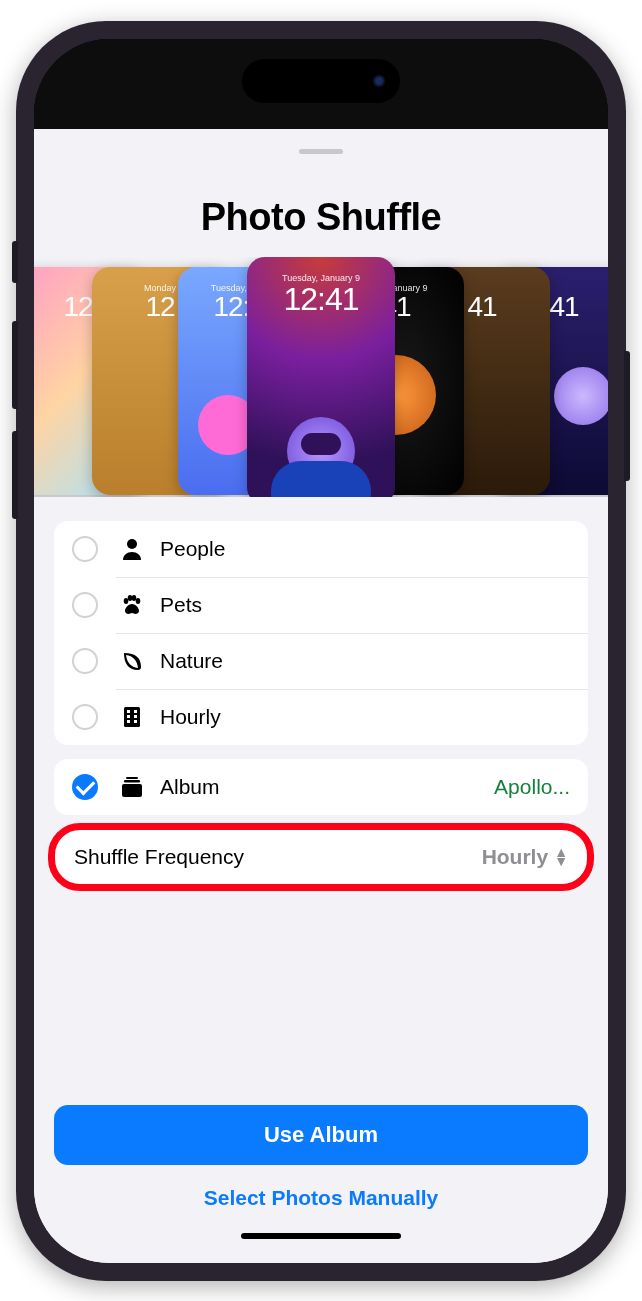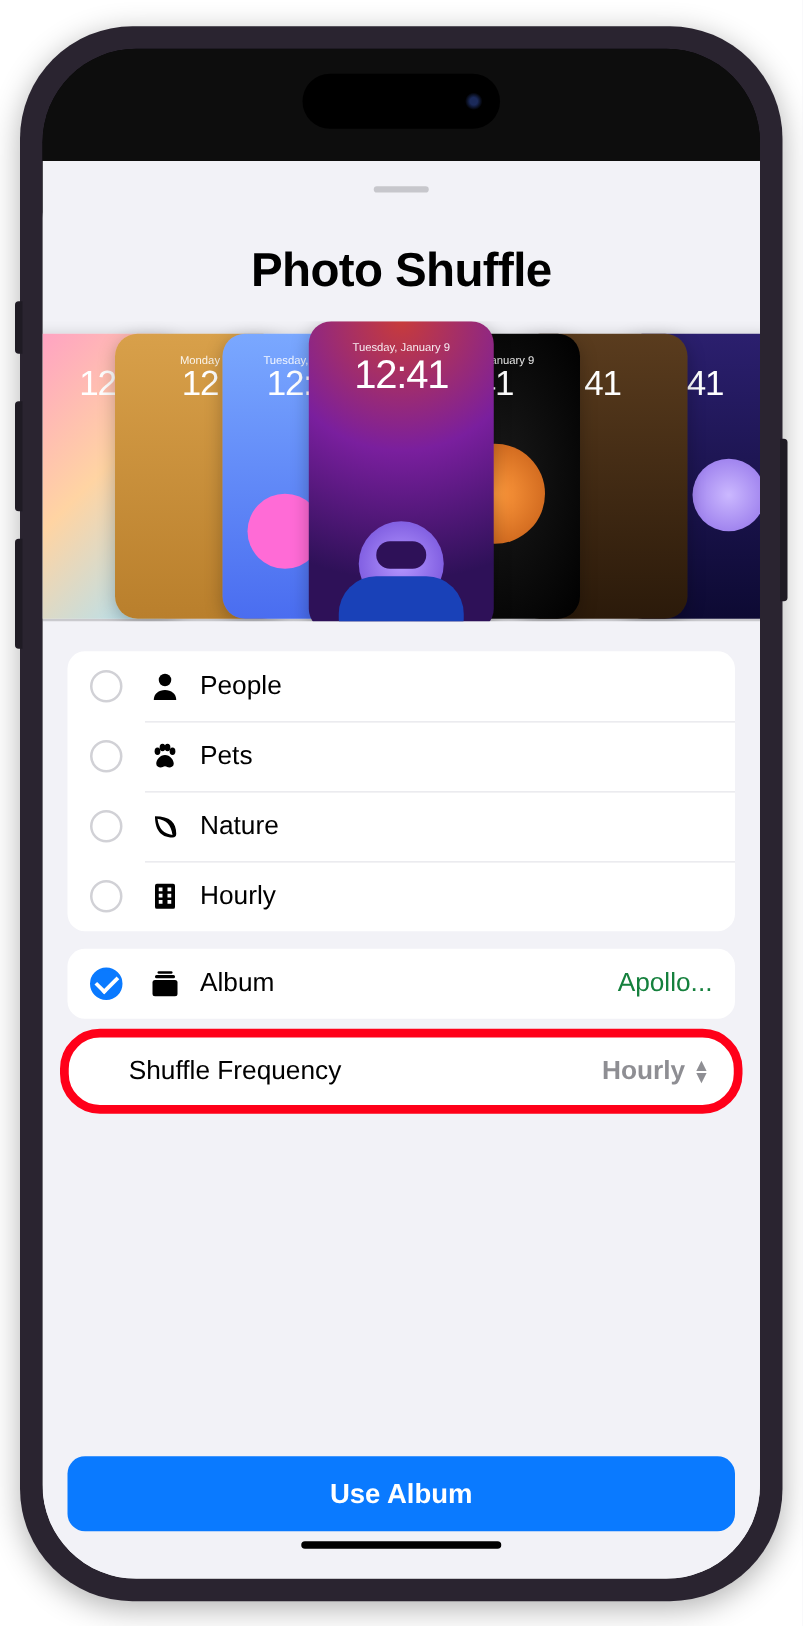--- a/index.html
+++ b/index.html
@@ -183,21 +183,21 @@
     .freq-row {
       background: #fff;
       border-radius: 14px;
       height: 56px;
       padding: 0 20px;
       display: flex;
       align-items: center;
       margin-top: 14px;
       position: relative;
     }
-    .freq-label { font-size: 21px; color: #000; flex: 1; margin-left: 29px; }
+    .freq-label { font-size: 21px; color: #000; flex: 1; }
     .freq-value { font-size: 21px; color: #8e8e93; margin-right: 6px; font-weight: bold; }
     .freq-chevrons { color:#8e8e93; font-size: 14px; line-height: 0.6; display:flex;flex-direction:column; }
 
     .highlight-ring {
       position: absolute;
       inset: -6px;
       border: 7px solid #ff0019;
       border-radius: 32px;
       pointer-events: none;
     }
@@ -360,18 +360,19 @@
           <div class="freq-chevrons">
               <span>▲</span>
               <span>▼</span>
             </div>
           <div class="highlight-ring"></div>
         </div>
 
         <div class="spacer"></div>
 
         <div class="primary-btn">Use Album</div>
+        <div class="secondary-btn">Select Photos Manually</div>
 
         <div class="home-indicator"></div>
       </div>
     </div>
   </div>
 </div>
 
 </body></html>

